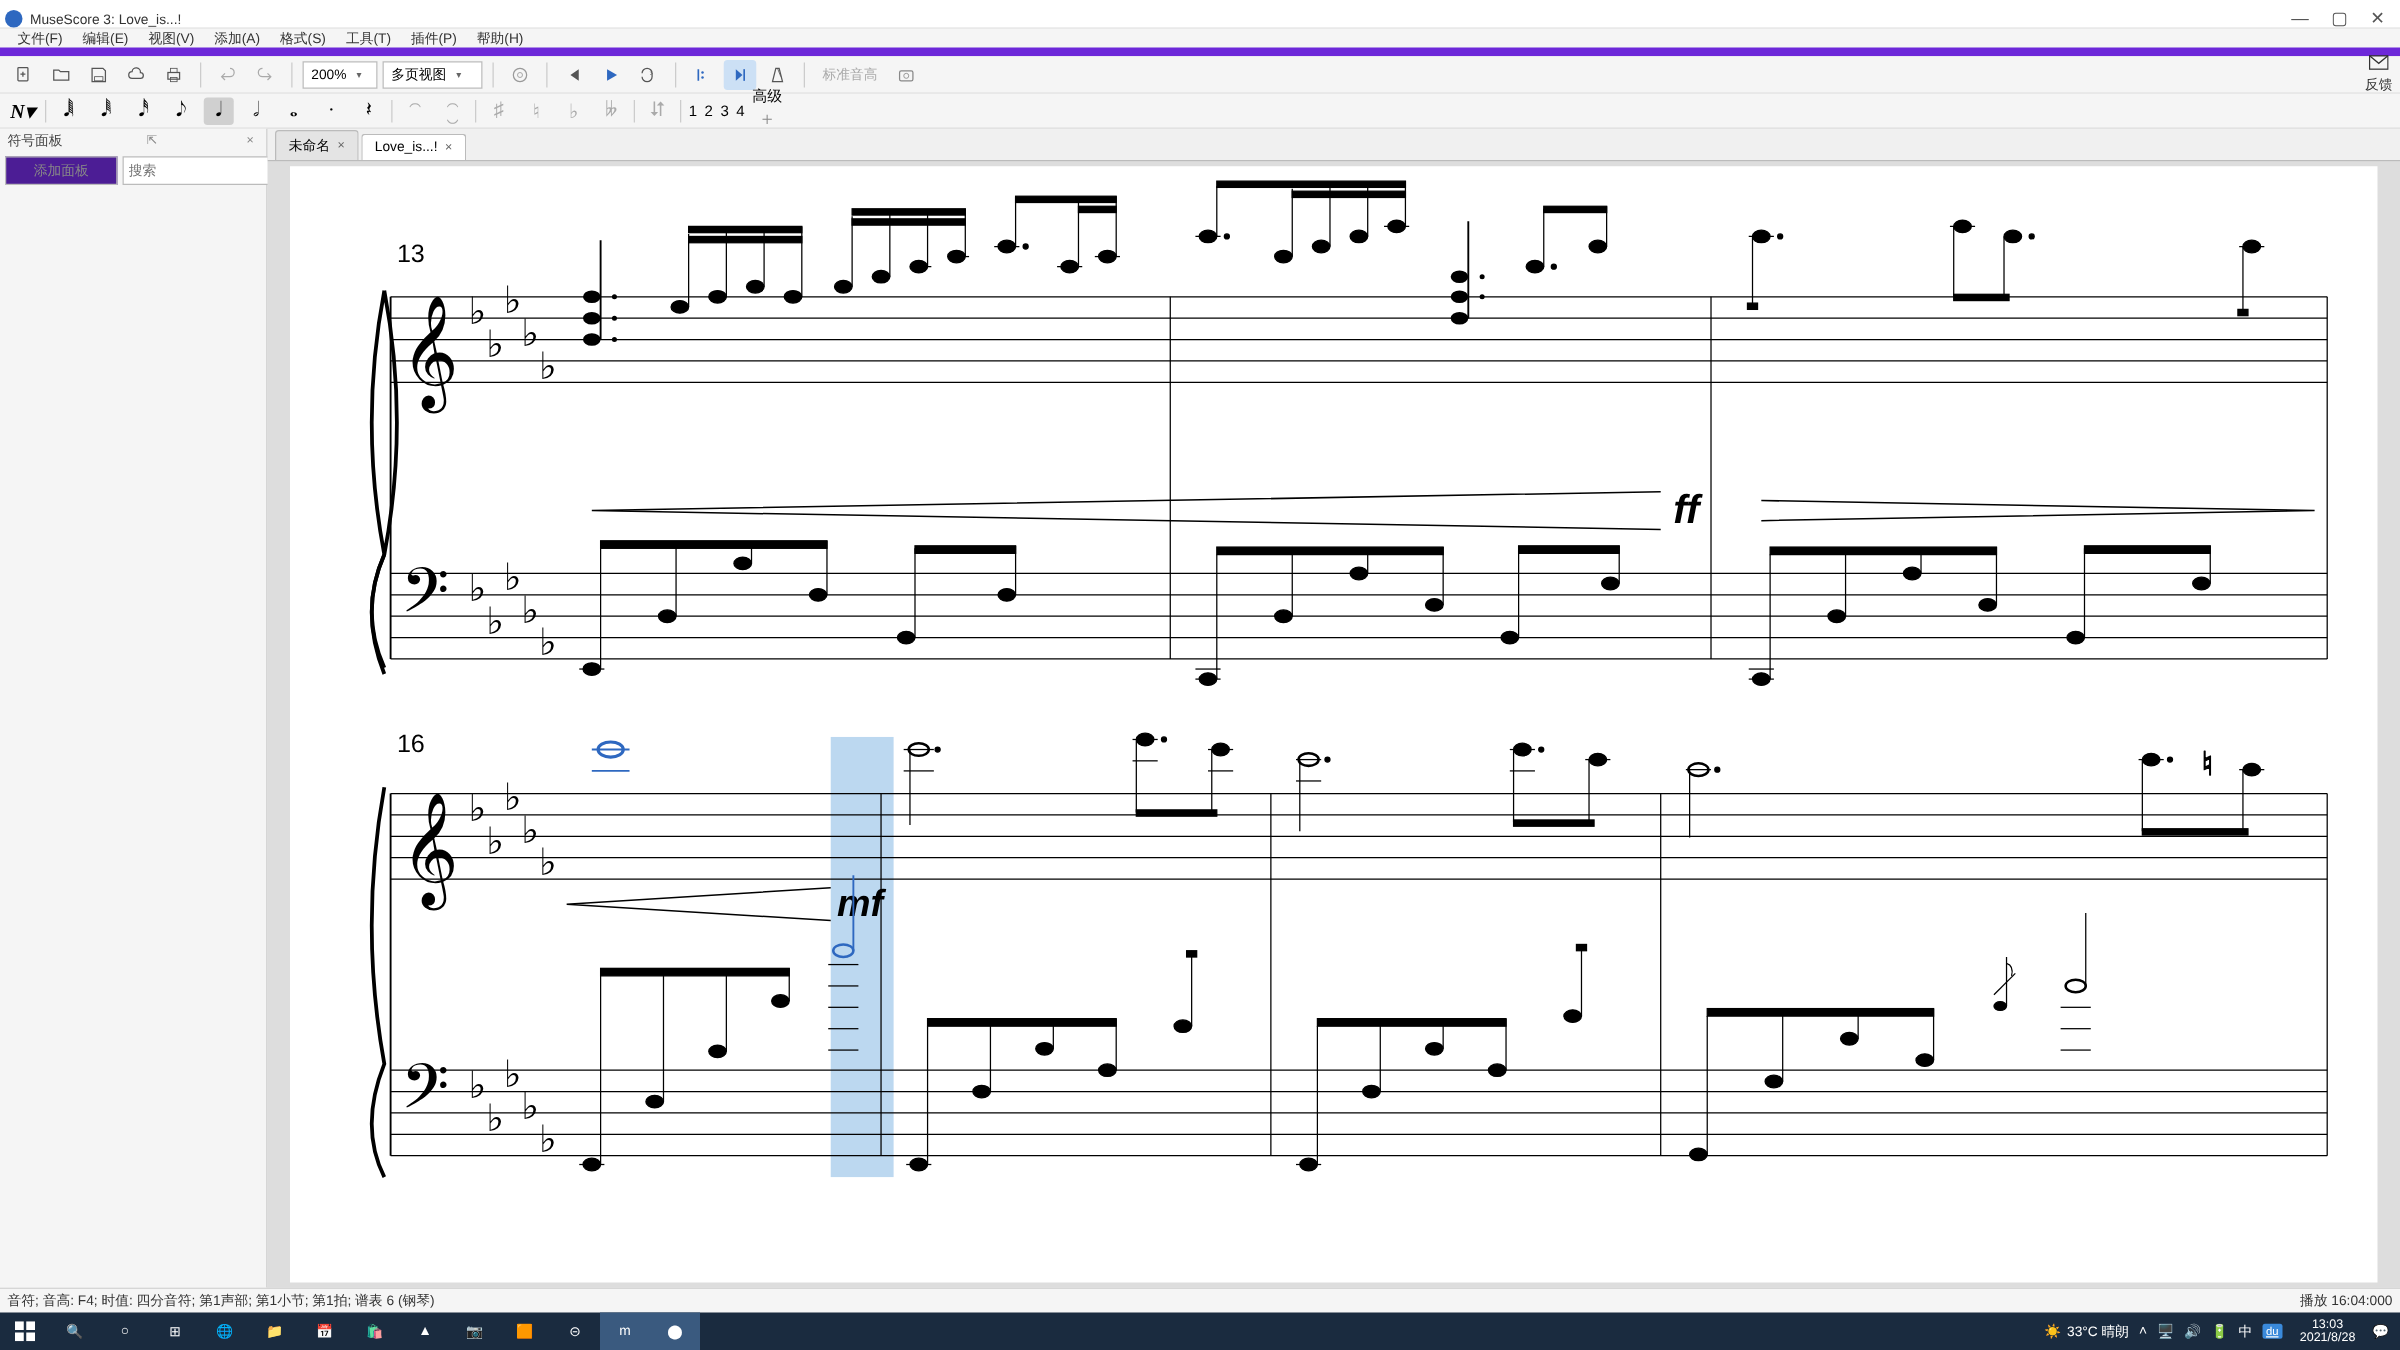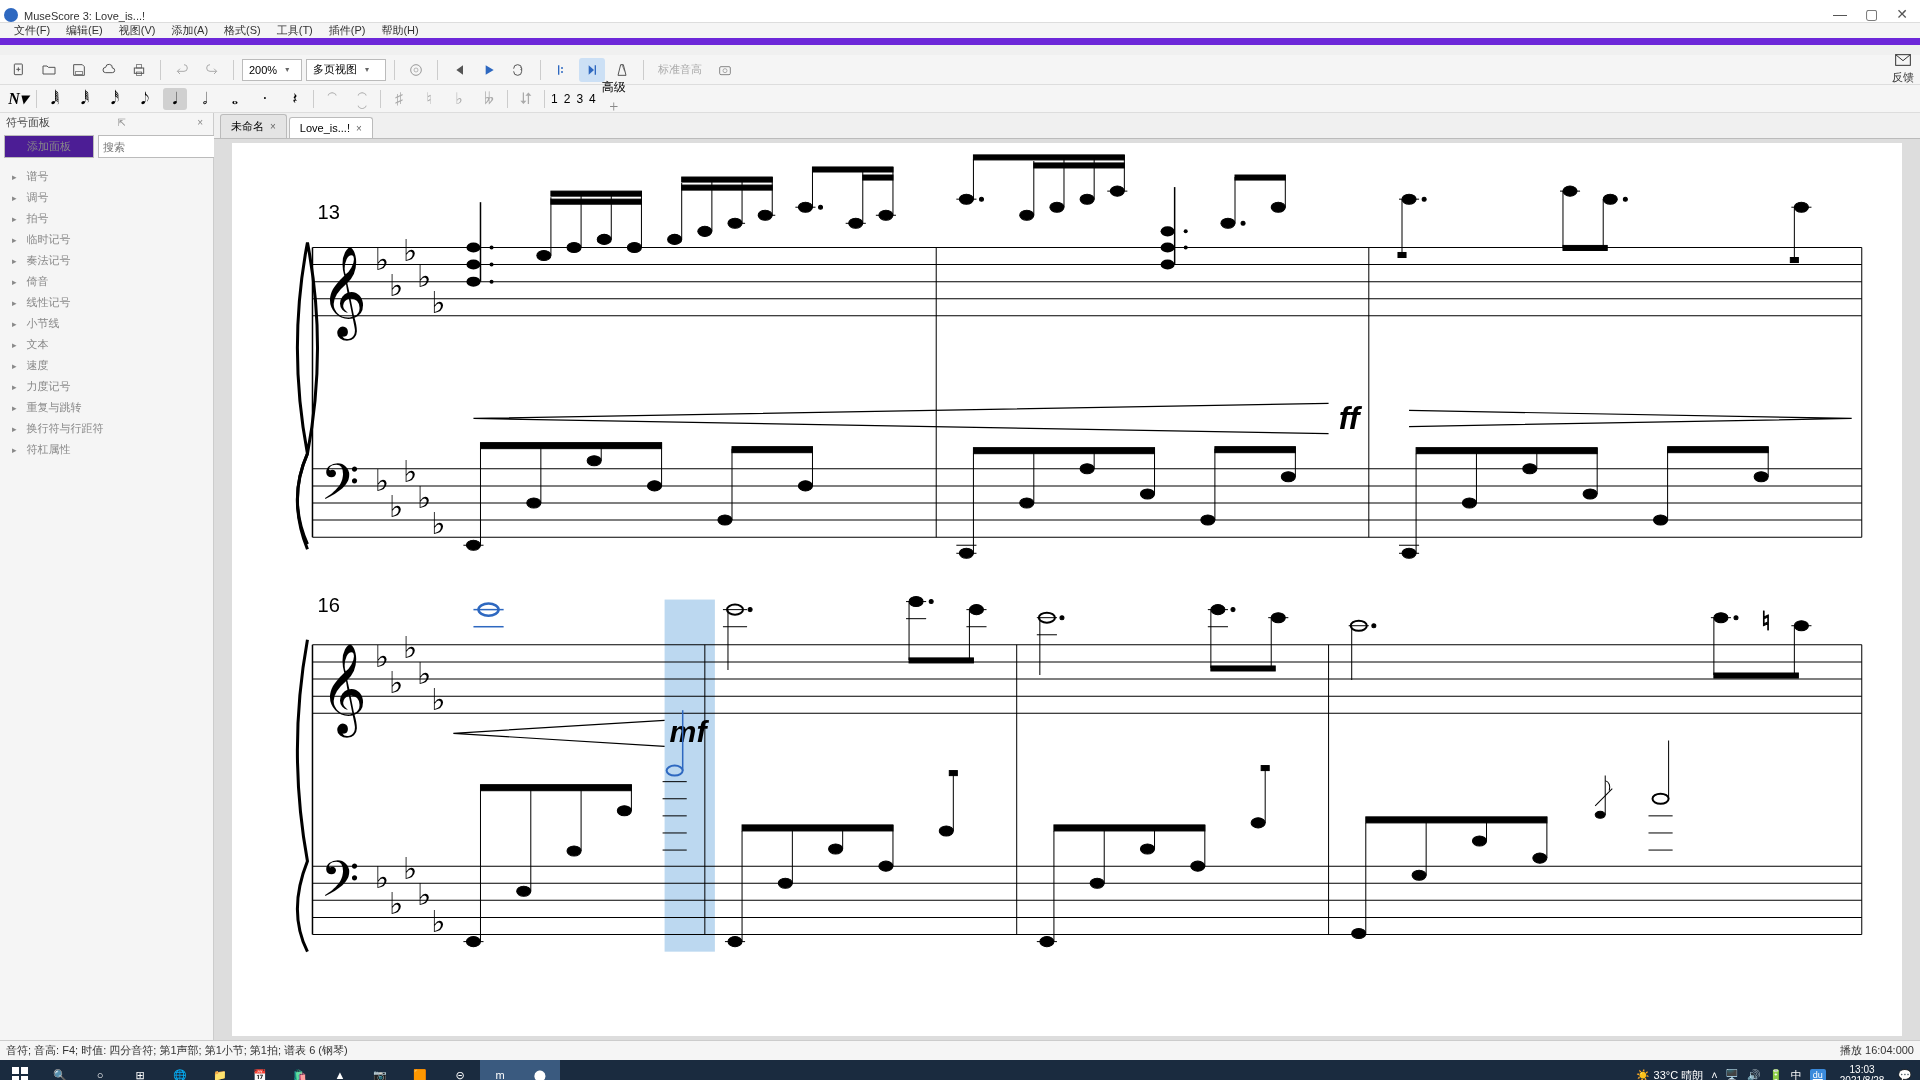--- a/index.html
+++ b/index.html
@@ -10,21 +10,21 @@
 .titlebar .app-icon { width: 14px; height: 14px; background: #2e68c0; border-radius: 50%; margin-right: 6px; }
 .titlebar .title { font-size: 11px; color: #333; }
 .titlebar .win-controls { margin-left: auto; display: flex; gap: 18px; padding-right: 8px; }
 .titlebar .win-controls span { font-size: 14px; cursor: pointer; color: #555; }
 
 
 .menubar { height: 22px; background: #f5f5f5; display: flex; align-items: center; padding: 0 6px; border-bottom: 7px solid #6d28d9; }
 .menubar .menu-item { padding: 0 8px; font-size: 11px; color: #333; cursor: pointer; }
 
 
-.toolbar { display: flex; align-items: center; padding: 3px 6px; background: #f5f5f5; border-bottom: 1px solid #ddd; gap: 4px; height: 30px; margin-top: 10px; }
+.toolbar { display: flex; align-items: center; padding: 3px 6px; background: #f5f5f5; border-bottom: 1px solid #ddd; gap: 4px; height: 30px; }
 .toolbar .btn { width: 26px; height: 24px; display: flex; align-items: center; justify-content: center; border-radius: 3px; cursor: pointer; }
 .toolbar .btn svg { width: 16px; height: 16px; }
 .toolbar .combo { height: 22px; border: 1px solid #bbb; background: #fff; padding: 0 6px; font-size: 11px; display: flex; align-items: center; gap: 4px; }
 .toolbar .combo::after { content: "▾"; font-size: 8px; color: #666; margin-left: 4px; }
 .toolbar .sep { width: 1px; height: 20px; background: #ccc; margin: 0 4px; }
 .toolbar .right { margin-left: auto; display: flex; align-items: center; gap: 6px; }
 .toolbar .feedback { display: flex; align-items: center; gap: 4px; font-size: 11px; color: #333; flex-direction: column; }
 
 .notebar { display: flex; align-items: center; padding: 3px 6px; background: #f5f5f5; border-bottom: 1px solid #ddd; gap: 6px; height: 28px; }
 .notebar .nbtn { width: 24px; height: 22px; display: flex; align-items: center; justify-content: center; cursor: pointer; font-family: serif; font-size: 16px; }
@@ -239,36 +239,20 @@
   <div class="palette">
     <div class="palette-head">
       <span>符号面板</span>
       <span class="pin">⇱</span>
       <span class="pin">×</span>
     </div>
     <div class="palette-controls">
       <div class="addbtn">添加面板</div>
       <input placeholder="搜索" style="">
     </div>
-    <div class="palette-list">
-      <div class="palette-item">谱号</div>
-      <div class="palette-item">调号</div>
-      <div class="palette-item">拍号</div>
-      <div class="palette-item">临时记号</div>
-      <div class="palette-item">奏法记号</div>
-      <div class="palette-item">倚音</div>
-      <div class="palette-item">线性记号</div>
-      <div class="palette-item">小节线</div>
-      <div class="palette-item">文本</div>
-      <div class="palette-item">速度</div>
-      <div class="palette-item">力度记号</div>
-      <div class="palette-item">重复与跳转</div>
-      <div class="palette-item">换行符与行距符</div>
-      <div class="palette-item">符杠属性</div>
-    </div>
   </div>
 
   <div class="score-wrap">
     <div class="tabstrip">
       <div class="tab">
           <span>未命名</span>
           <span class="x">×</span>
         </div>
       <div class="tab active">
           <span>Love_is...!</span>

